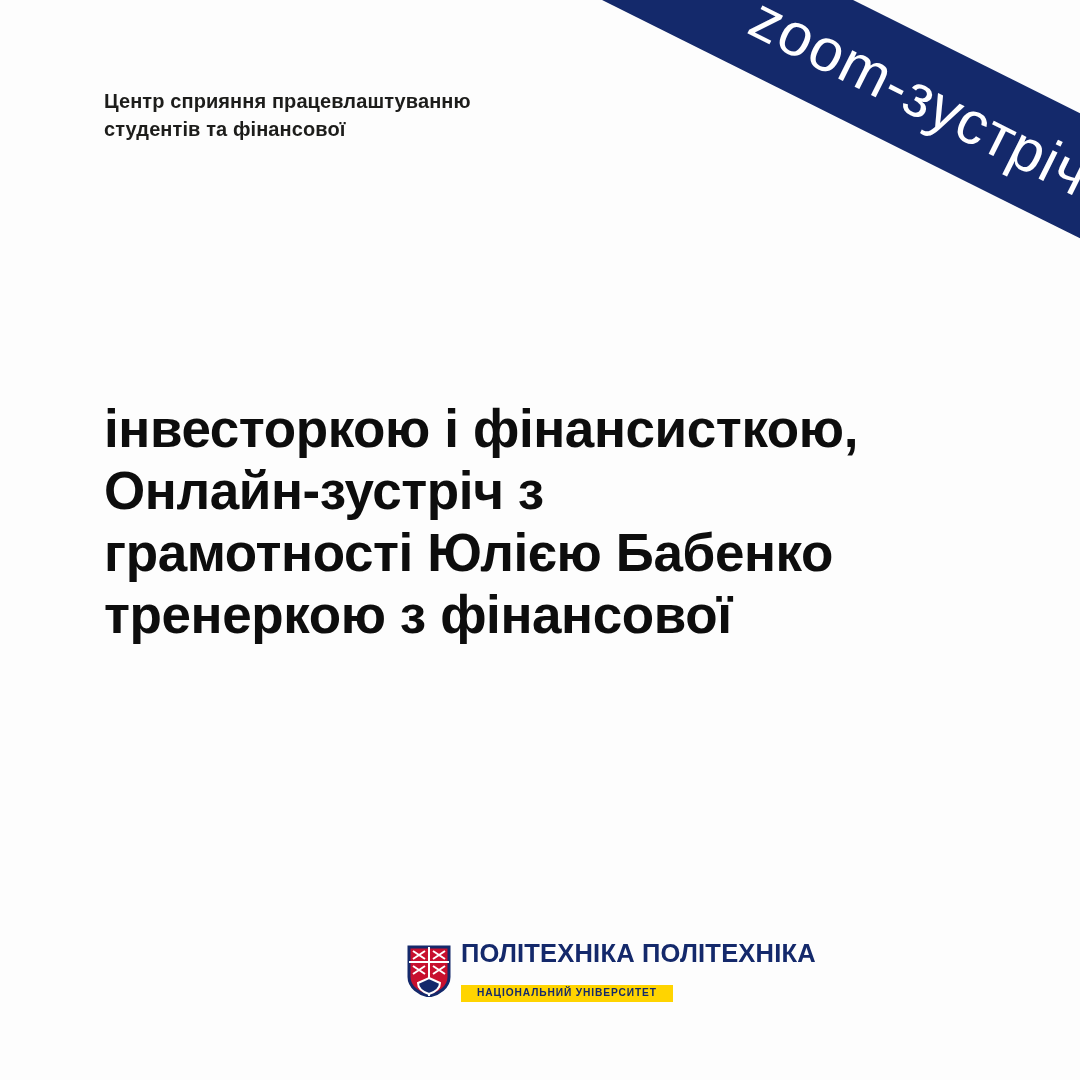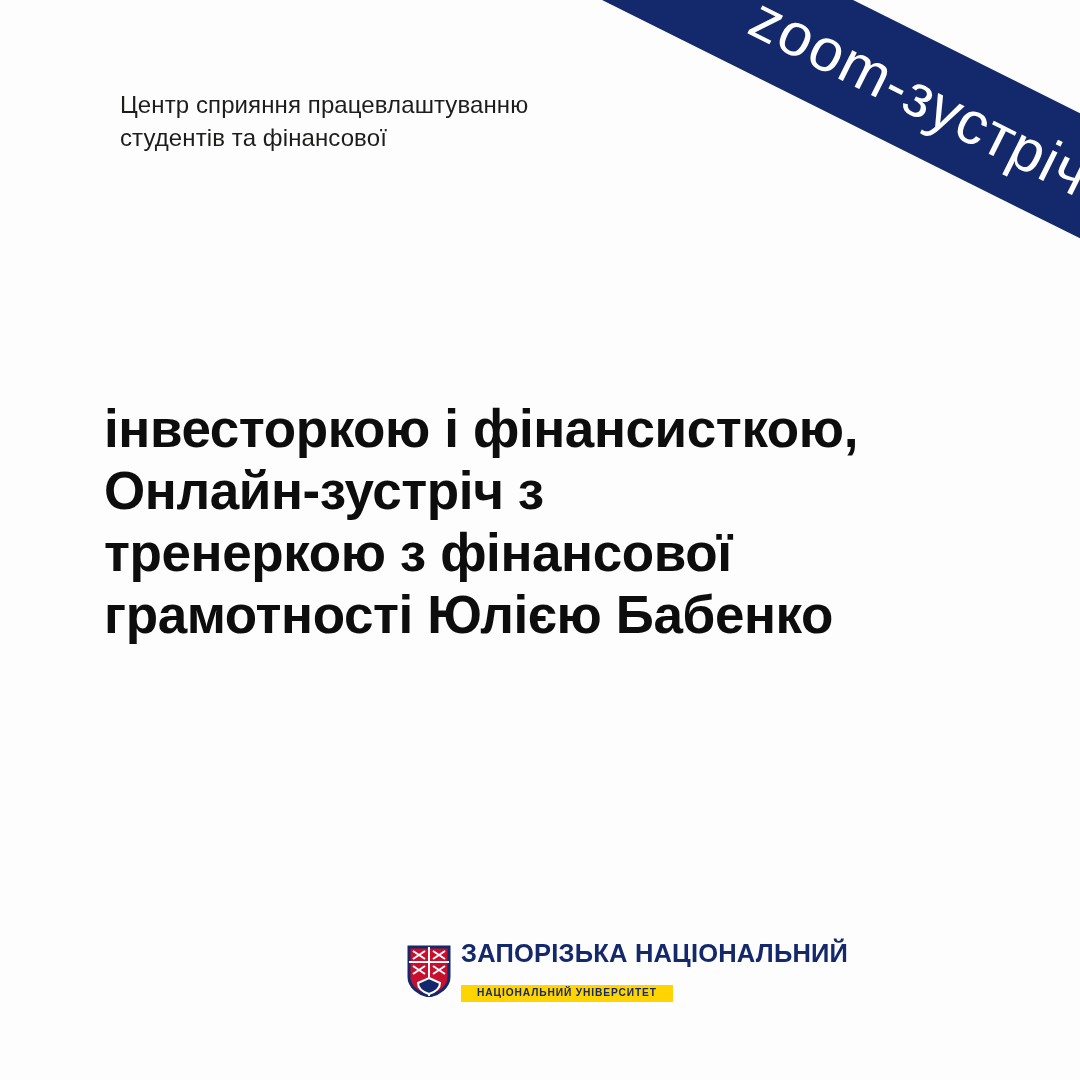--- a/index.html
+++ b/index.html
@@ -51,26 +51,26 @@
     font-weight: 400;
     letter-spacing: 1px;
     white-space: nowrap;
     font-family: "Liberation Sans", sans-serif;
     padding-left: 90px;
   }
 
   
   .org-label {
     position: absolute;
-    left: 120px;
+    left: 104px;
     top: 88px;
-    font-size: 24px;
+    font-size: 20px;
     line-height: 1.38;
     color: #1d1d1b;
-    font-weight: 400;
+    font-weight: 700;
     letter-spacing: 0.1px;
     max-width: 480px;
   }
   .org-label div { white-space: nowrap; }
 
   
   .headline {
     position: absolute;
     left: 104px;
     top: 398px;
@@ -145,41 +145,41 @@
   </div>
 
   <div class="org-label">
     <div>Центр сприяння працевлаштуванню</div>
     <div>студентів та фінансової</div>
   </div>
 
   <div class="headline">
     <div>інвесторкою і фінансисткою,</div>
     <div>Онлайн-зустріч з</div>
+    <div>грамотності Юлією Бабенко</div>
     <div>тренеркою з фінансової</div>
-    <div>грамотності Юлією Бабенко</div>
   </div>
 
   <div class="footer-logo">
 
     <div class="crest">
       <svg width="44" height="52" viewBox="0 0 44 52" xmlns="http://www.w3.org/2000/svg">
         <path d="M2 2 H42 V32 C42 42 32 49 22 51 C12 49 2 42 2 32 Z" fill="#c8102e" stroke="#14296b" stroke-width="3"></path>
         <path d="M22 2 V51" stroke="#ffffff" stroke-width="2"></path>
         <path d="M2 17 H42" stroke="#ffffff" stroke-width="2"></path>
         <path d="M6 6 L18 14 M18 6 L6 14" stroke="#ffffff" stroke-width="2"></path>
         <path d="M26 6 L38 14 M38 6 L26 14" stroke="#ffffff" stroke-width="2"></path>
         <path d="M6 21 L18 29 M18 21 L6 29" stroke="#ffffff" stroke-width="2"></path>
         <path d="M26 21 L38 29 M38 21 L26 29" stroke="#ffffff" stroke-width="2"></path>
         <path d="M22 33 L33 38 C33 44 28 47 22 49 C16 47 11 44 11 38 Z" fill="#14296b" stroke="#ffffff" stroke-width="2"></path>
       </svg>
     </div>
 
     <div class="logo-type">
-      <div class="logo-main">ЗАПОРІЗЬКА НАЦІОНАЛЬНИЙ</div>
+      <div class="logo-main">ПОЛІТЕХНІКА ПОЛІТЕХНІКА</div>
       <div class="logo-bar">
         <span class="logo-sub">НАЦІОНАЛЬНИЙ УНІВЕРСИТЕТ</span>
       </div>
     </div>
 
   </div>
 
 </div>
 
 </body></html>

